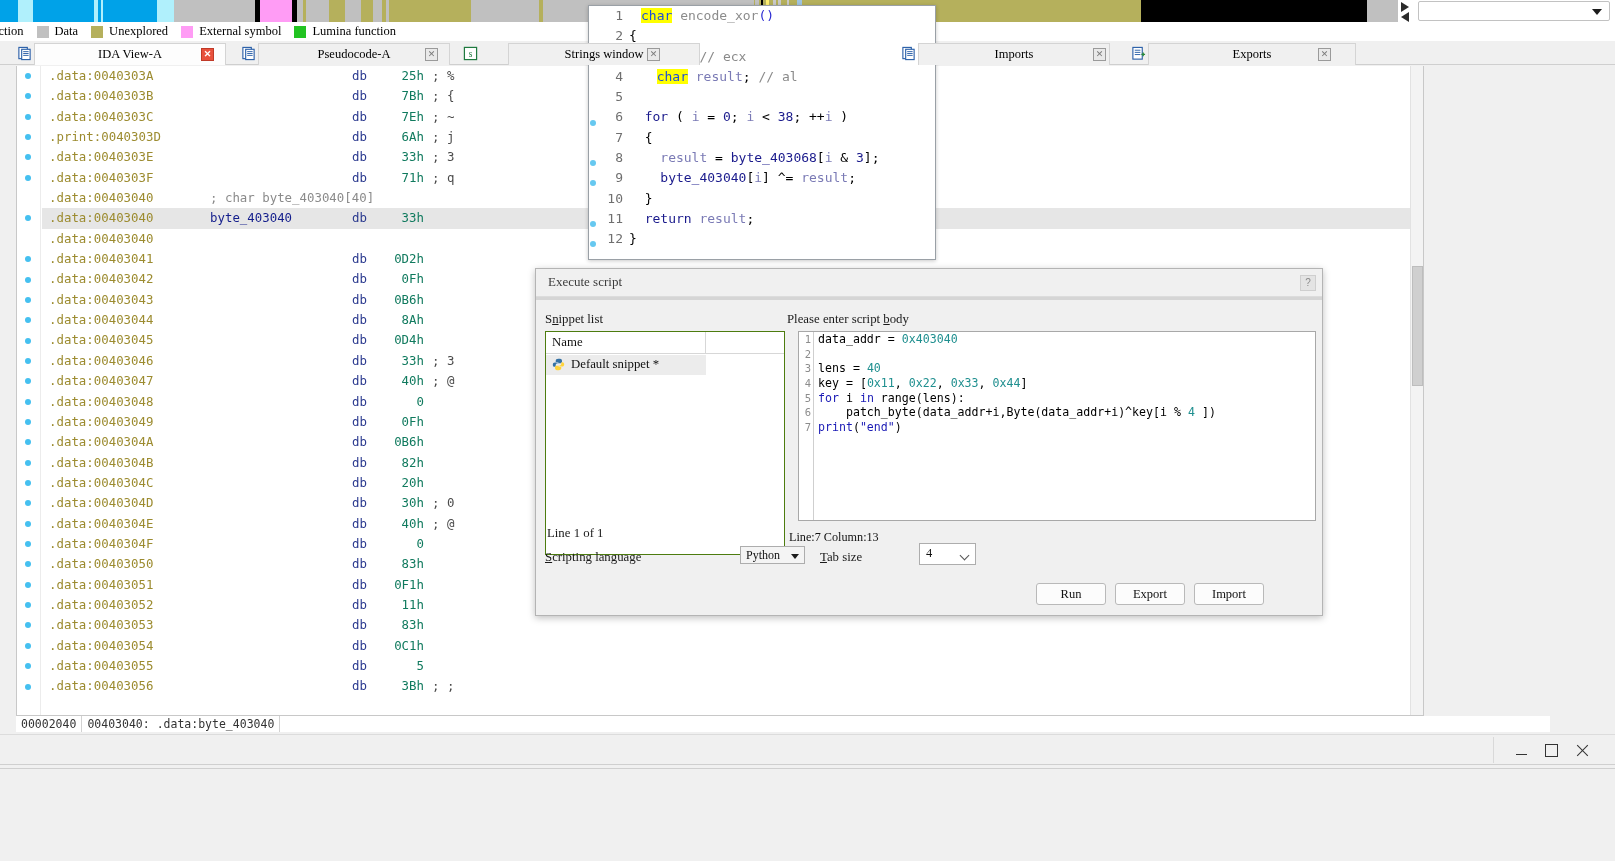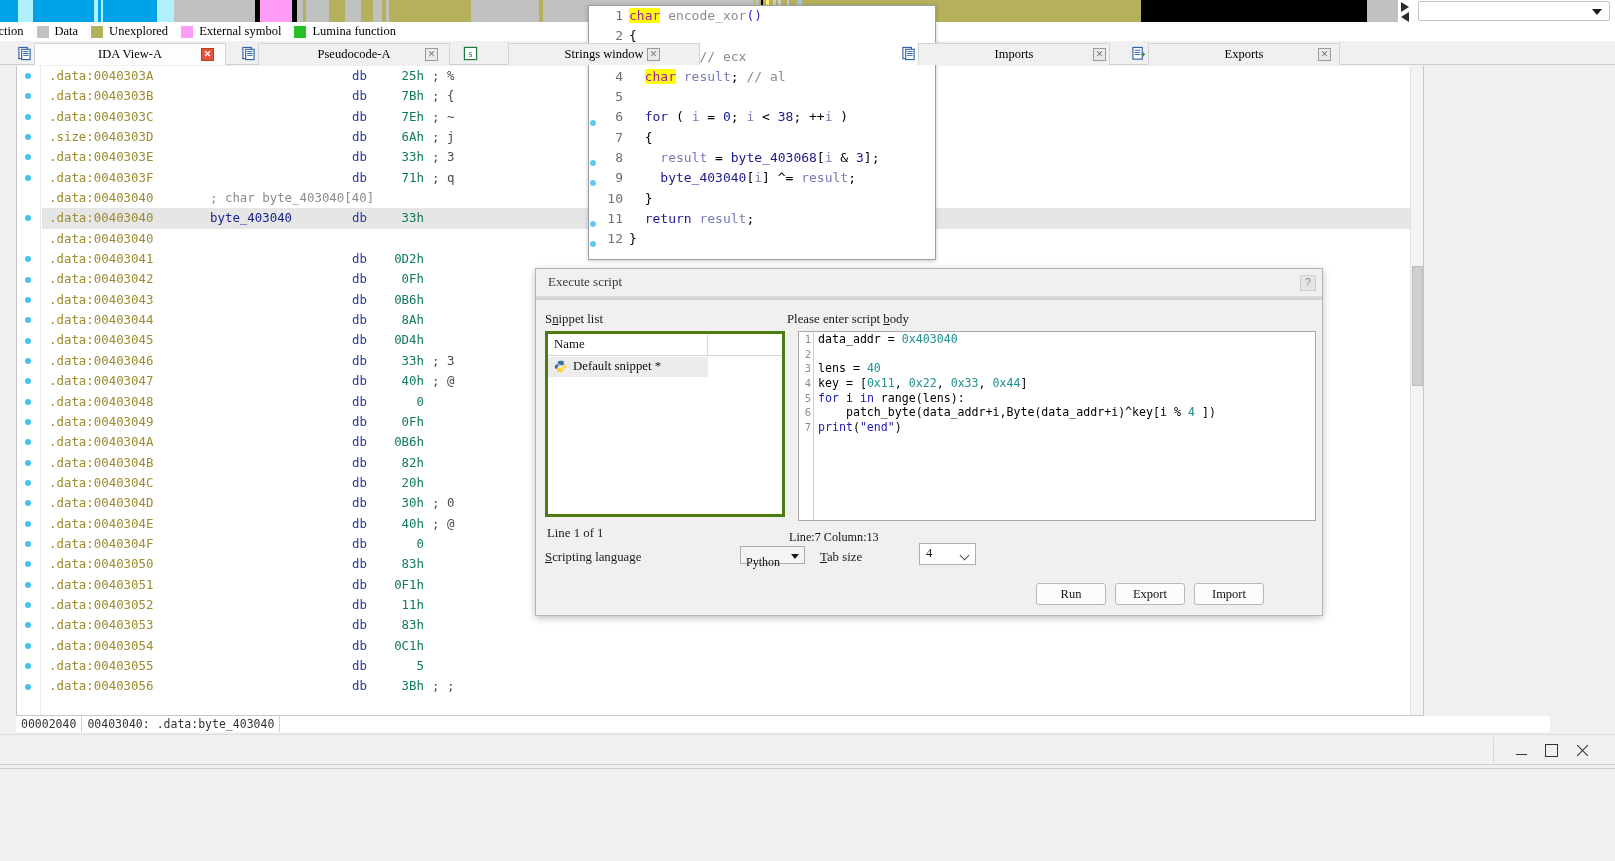--- a/index.html
+++ b/index.html
@@ -98,43 +98,43 @@
     background:#ffffff; border:1px solid #9aa0a6; box-shadow:0 1px 4px rgba(0,0,0,.22);
     overflow:hidden;
   }
   #pseudo .pgutter { position:absolute; left:0; top:0; width:8px; height:100%; background:#fff; }
   .pmark { position:absolute; left:1px; width:6px; height:6px; border-radius:50%; background:#66c8f0; }
   .pl { position:relative; height:20.3px; line-height:20.3px; font-family:"DejaVu Sans Mono", monospace;
         font-size:13px; white-space:pre; }
   .pl .ln { position:absolute; left:8px; width:26px; text-align:right; color:#6f6f6f; }
   .pl .code { position:absolute; left:40px; }
   .kw  { color:#1a1a8c; font-weight:normal; }
-  .kwy { background:#ffff00; color:#a21caf; }
+  .kwy { background:#ffff00; color:#1d4ed8;margin-left:12px; }
   .cmt2 { color:#8a8a8a; }
   .var { color:#7a7ab5; }
   .fn  { color:#8c8c8c; }
   .blu { color:#2a2ad2; }
 
   
   #dlg {
     position:absolute; left:535px; top:268px; width:788px; height:348px;
     background:#f0f0f0; border:1px solid #b4b4b4; box-shadow:0 2px 7px rgba(0,0,0,.25);
   }
   #dlg-title { position:absolute; left:0; top:0; width:100%; height:28px; background:#f0f0f0;
      border-bottom:1px solid #dcdcdc; }
   #dlg-title .t { position:absolute; left:12px; top:5px; font-family:"Liberation Serif", serif; font-size:13px; color:#3c3c3c;text-align:right; }
   #dlg-help { position:absolute; right:6px; top:6px; width:16px; height:16px; background:#e4e4e4;
      border:1px solid #cfcfcf; font-size:10px; text-align:center; line-height:14px; color:#8a8a8a; }
   #dlg-rule { position:absolute; left:0; top:28px; width:100%; height:3px; background:#d5d5d5; }
 
   .dlg-lbl { position:absolute; font-family:"Liberation Serif", serif; font-size:12.8px; color:#1a1a1a; }
   .dlg-lbl u { text-decoration:underline; }
 
-  #snippetbox { position:absolute; left:9px; top:62px; width:240px; height:186px; background:#fff;
-     border:3px solid #4d7c0f; }
+  #snippetbox { position:absolute; left:9px; top:62px; width:240px; height:224px; background:#fff;
+     border:1px solid #4d7c0f; }
   #snippet-head { position:absolute; left:0; top:0; width:160px; height:22px; background:#ffffff;
      border-right:1px solid #d7d7d7; border-bottom:1px solid #d7d7d7;
      font-family:"Liberation Serif", serif; font-size:12.8px; color:#111; padding:3px 0 0 6px; }
   #snippet-headrest { position:absolute; left:160px; top:0; right:0; height:22px; background:#fff; border-bottom:1px solid #d7d7d7;}
   #snippet-row { position:absolute; left:0; top:23px; width:160px; height:20px; background:#ececec;
      font-family:"Liberation Serif", serif; font-size:12.8px; color:#111; }
   #snippet-row .pyicon { position:absolute; left:6px; top:3px; width:13px; height:13px; }
   #snippet-row .nm { position:absolute; left:25px; top:2px; }
 
   #scriptbox { position:absolute; left:262px; top:62px; width:518px; height:190px; background:#fff;
@@ -149,21 +149,21 @@
   .pynum { color:#1f8f8f; }
   .pystr { color:#1a1ab5; }
 
   #lineof { position:absolute; left:11px; top:257px; }
   #linecol { position:absolute; left:253px; top:261px; font-family:"Liberation Serif", serif; font-size:12.2px; color:#111; }
   #lbl-scripting { position:absolute; left:9px; top:281px; }
   #lbl-tabsize { position:absolute; left:284px; top:281px; }
 
   #langsel { position:absolute; left:204px; top:277px; width:65px; height:18px; background:#f4f4f4;
      border:1px solid #adadad; font-family:"Liberation Serif", serif; font-size:12px; color:#111; }
-  #langsel .v { position:absolute; left:5px; top:8px; }
+  #langsel .v { position:absolute; left:5px; top:1px; }
   #langsel .caret { position:absolute; right:5px; top:7px; width:0;height:0;
      border-left:4px solid transparent; border-right:4px solid transparent; border-top:5px solid #1c1c1c; }
 
   #tabsel { position:absolute; left:383px; top:274px; width:57px; height:22px; background:#fff;
      border:1px solid #adadad; font-family:"Liberation Serif", serif; font-size:12.5px; color:#111; }
   #tabsel .v { position:absolute; left:6px; top:2px; }
   #tabsel .caret { position:absolute; right:7px; top:8px; width:7px;height:7px;
      border-left:1.4px solid #555; border-bottom:1.4px solid #555; transform:rotate(-45deg); }
 
   .dbtn { position:absolute; top:314px; height:22px; background:#fcfcfc; border:1px solid #b9b9b9;
@@ -282,21 +282,21 @@
         <span class="dot" style="top: 536.1px;"></span>
         <span class="dot" style="top: 556.45px;"></span>
         <span class="dot" style="top: 576.8px;"></span>
         <span class="dot" style="top: 597.15px;"></span>
         <span class="dot" style="top: 617.5px;"></span>
       </div>
     <div id="lines">
         <div class="dl"><span class="addr">.data:0040303A</span><span class="db">db</span><span class="val">25h</span><span class="chr">; %</span></div>
         <div class="dl"><span class="addr">.data:0040303B</span><span class="db">db</span><span class="val">7Bh</span><span class="chr">; {</span></div>
         <div class="dl"><span class="addr">.data:0040303C</span><span class="db">db</span><span class="val">7Eh</span><span class="chr">; ~</span></div>
-        <div class="dl"><span class="addr">.size:0040303D</span><span class="db">db</span><span class="val">6Ah</span><span class="chr">; j</span></div>
+        <div class="dl"><span class="addr">.print:0040303D</span><span class="db">db</span><span class="val">6Ah</span><span class="chr">; j</span></div>
         <div class="dl"><span class="addr">.data:0040303E</span><span class="db">db</span><span class="val">33h</span><span class="chr">; 3</span></div>
         <div class="dl"><span class="addr">.data:0040303F</span><span class="db">db</span><span class="val">71h</span><span class="chr">; q</span></div>
         <div class="dl"><span class="addr">.data:00403040</span><span class="cmt">; char byte_403040[40]</span></div>
         <div class="dl hl"><span class="addr">.data:00403040</span><span class="name">byte_403040</span><span class="db">db</span><span class="val">33h</span></div>
         <div class="dl"><span class="addr">.data:00403040</span></div>
         <div class="dl"><span class="addr">.data:00403041</span><span class="db">db</span><span class="val">0D2h</span></div>
         <div class="dl"><span class="addr">.data:00403042</span><span class="db">db</span><span class="val">0Fh</span></div>
         <div class="dl"><span class="addr">.data:00403043</span><span class="db">db</span><span class="val">0B6h</span></div>
         <div class="dl"><span class="addr">.data:00403044</span><span class="db">db</span><span class="val">8Ah</span></div>
         <div class="dl"><span class="addr">.data:00403045</span><span class="db">db</span><span class="val">0D4h</span></div>
@@ -458,17 +458,17 @@
       <span class="lbl">Imports</span>
     </div>
     <div class="tabclose" style="left: 1093px;">✕</div>
     <div class="tabicon-box" style="left: 1130px;"><svg viewBox="0 0 16 16" width="17" height="15">
         <rect x="2" y="1.5" width="10" height="12.5" fill="#fff" stroke="#2a5fa8" stroke-width="1.2"></rect>
         <line x1="4" y1="4.5" x2="10" y2="4.5" stroke="#2a5fa8"></line>
         <line x1="4" y1="6.8" x2="10" y2="6.8" stroke="#2a5fa8"></line>
         <line x1="4" y1="9.1" x2="10" y2="9.1" stroke="#2a5fa8"></line>
         <path d="M11 9 l4 0 M13 7 l0 4" stroke="#2a8a3a" stroke-width="1.4"></path>
       </svg></div>
-    <div class="tab inactive" style="left: 1148px; width: 192px;">
+    <div class="tab inactive" style="left: 1148px; width: 208px;">
       <span class="lbl">Exports</span>
     </div>
     <div class="tabclose" style="left: 1318px;">✕</div>
   </div>
 
 </body></html>

